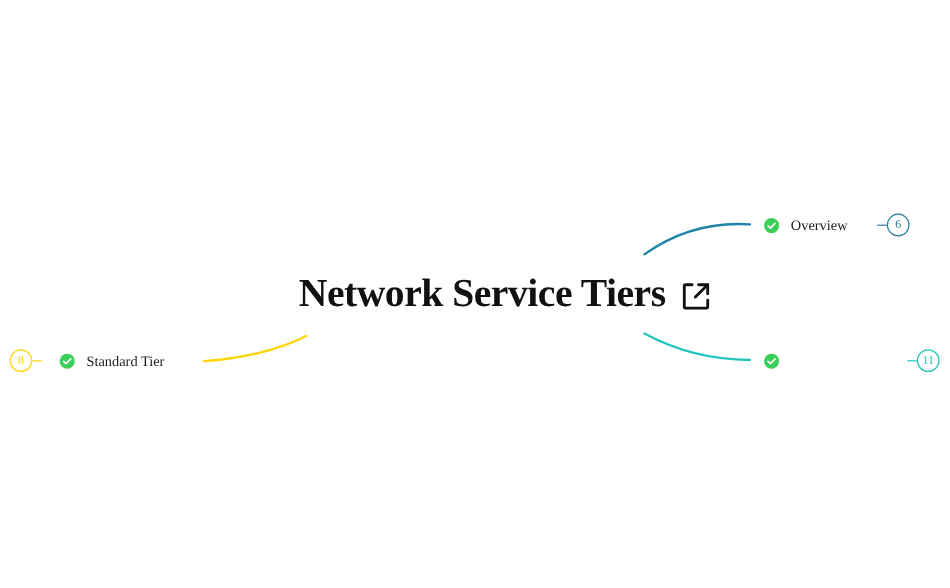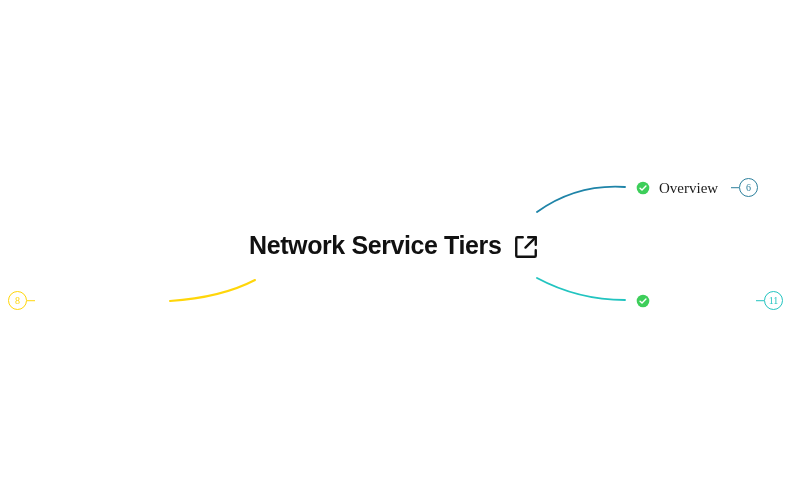--- a/index.html
+++ b/index.html
@@ -38,22 +38,22 @@
   .root-node {
     position: absolute;
     left: 249px;
     top: 224px;
     display: flex;
     align-items: center;
     gap: 12px;
     white-space: nowrap;
   }
   .root-title {
-    font-family: Liberation Sans, sans-serif;
-    font-size: 25px;
+    font-family: Liberation Serif, serif;
+    font-size: 33px;
     font-weight: 700;
     letter-spacing: -0.4px;
     color: #111111;
     line-height: 42px;
   }
   .ext-link-icon {
     display: block;
     width: 26px;
     height: 26px;
     margin-top: 3px;
@@ -71,21 +71,21 @@
   .leaf-node.left-side  { flex-direction: row; }
 
   .check-icon {
     width: 14px;
     height: 14px;
     flex: 0 0 14px;
     display: block;
   }
   .leaf-label {
     font-family: "Liberation Serif", serif;
-    font-size: 15px;
+    font-size: 12px;
     font-weight: 400;
     color: #1b1b1b;
     line-height: 20px;
     margin-left: 9px;
   }
 
   
   .count-badge {
     position: absolute;
     display: flex;
@@ -165,18 +165,27 @@
         <circle cx="10" cy="10" r="9" fill="#3dce5a"></circle>
         <path d="M5.8 10.2 L8.6 13 L14.2 7.2" fill="none" stroke="#ffffff" stroke-width="2" stroke-linecap="round" stroke-linejoin="round"></path>
       </svg>
     </span>
   </div>
   <div class="count-badge" id="badge-premium-tier">
     <span class="badge-stub stub-left"></span>
     <span>11</span>
   </div>
 
+  <div class="leaf-node left-side" id="node-standard-tier">
+    <span>
+      <svg class="check-icon" viewBox="0 0 20 20">
+        <circle cx="10" cy="10" r="9" fill="#3dce5a"></circle>
+        <path d="M5.8 10.2 L8.6 13 L14.2 7.2" fill="none" stroke="#ffffff" stroke-width="2" stroke-linecap="round" stroke-linejoin="round"></path>
+      </svg>
+    </span>
+    <span class="leaf-label">Standard Tier</span>
+  </div>
   <div class="count-badge" id="badge-standard-tier">
     <span class="badge-stub stub-right"></span>
     <span>8</span>
   </div>
 
 </div>
 
 </body></html>

